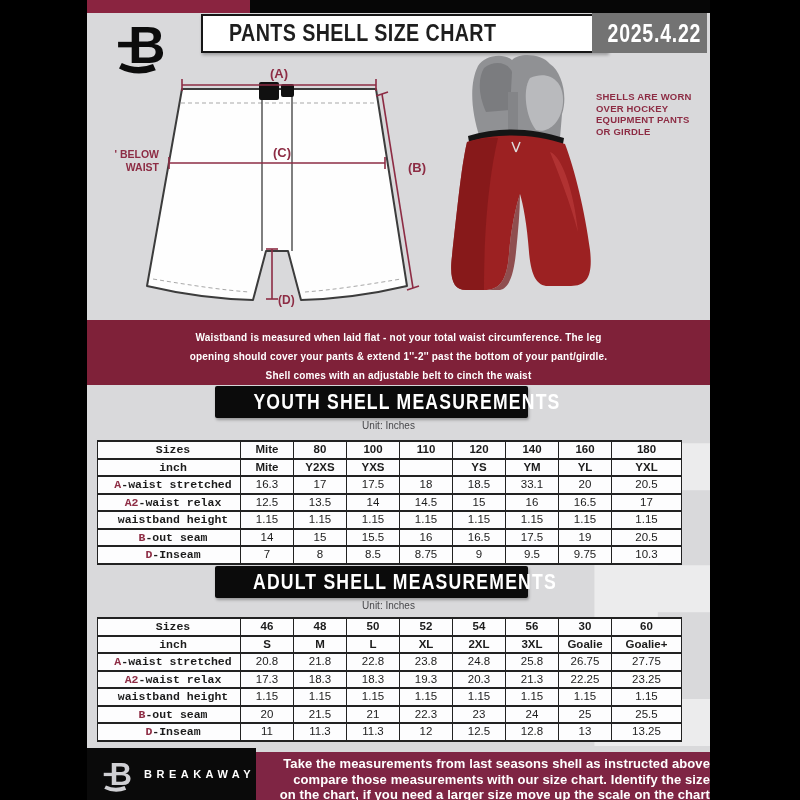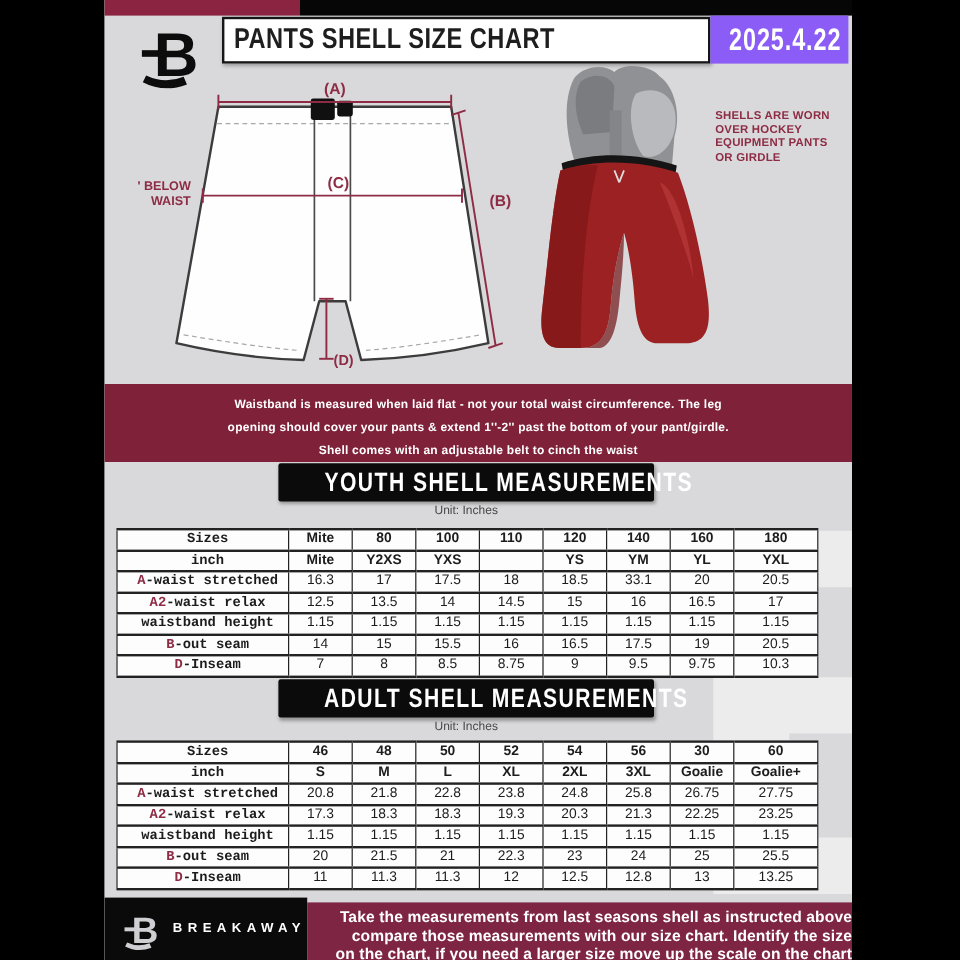--- a/index.html
+++ b/index.html
@@ -5,35 +5,35 @@
   html,body{margin:0;padding:0;}
   body{width:800px;height:800px;background:#000;position:relative;
        font-family:"Liberation Sans",sans-serif;overflow:hidden;}
   .page{position:absolute;left:87px;top:0;width:623px;height:800px;
         background:#d9d9db;overflow:hidden;}
   .abs{position:absolute;z-index:2;}
   .watermark{position:absolute;left:478px;top:418px;font-size:440px;line-height:.8;
              font-weight:bold;color:rgba(255,255,255,.5);z-index:1;pointer-events:none;}
   .top-accent{left:0;top:0;width:163px;height:13px;background:#8a2440;}
   .top-black{left:163px;top:0;width:460px;height:13px;background:#060606;}
-  .title-bar{left:98px;top:14px;width:407px;height:39px;background:#fff;
+  .title-bar{left:114px;top:14px;width:407px;height:39px;background:#fff;
              border:2px solid #161616;box-sizing:border-box;box-shadow:1px 2px 3px rgba(0,0,0,.28);
-             line-height:34px;padding-left:8px;}
+             line-height:34px;padding-left:26px;}
   .title-bar span{display:inline-block;transform:scaleX(.82);transform-origin:left center;
              font-weight:bold;font-size:24px;letter-spacing:.5px;color:#1e1e1e;white-space:nowrap;}
-  .date-badge{left:505px;top:13px;width:115px;height:40px;background:#8b5cf6;
+  .date-badge{left:505px;top:13px;width:115px;height:40px;background:#737373;
               text-align:center;line-height:40px;}
   .date-badge span{display:inline-block;transform:scaleX(.75);transform-origin:center;
               font-weight:bold;font-size:26px;color:#fff;letter-spacing:1px;white-space:nowrap;}
   .photo-note{left:509px;top:91px;width:112px;font-weight:bold;font-size:9.5px;
               line-height:11.5px;color:#8d2c44;letter-spacing:.2px;}
   .notice{left:0;top:320px;width:623px;height:65px;background:#7f2139;color:#fff;
           text-align:center;font-weight:bold;font-size:10px;line-height:19px;
           padding-top:8px;box-sizing:border-box;letter-spacing:.2px;}
-  .section-banner{left:145px;width:313px;height:32px;background:#0b0b0b;border-radius:2px;
+  .section-banner{left:128px;width:313px;height:32px;background:#0b0b0b;border-radius:2px;
           text-align:right;line-height:32px;box-shadow:1px 2px 3px rgba(0,0,0,.3);}
   .section-banner span{display:inline-block;transform:scaleX(.8);transform-origin:center;
           color:#fff;font-weight:bold;font-size:22px;letter-spacing:1.5px;white-space:nowrap;}
   .unit{left:145px;width:313px;text-align:center;font-size:10px;color:#47474a;}
   table.size{border-collapse:collapse;position:absolute;z-index:2;left:10px;width:584px;
           table-layout:fixed;background:#fdfdfe;}
   table.size td{border:2px solid #222;border-left-width:1px;border-right-width:1px;
           height:15.5px;text-align:center;font-size:11.5px;padding:0;color:#1c1c1c;
           line-height:1;}
   table.size td.lbl{text-align:center;padding-left:8px;font-weight:bold;font-family:Liberation Mono, monospace;}

